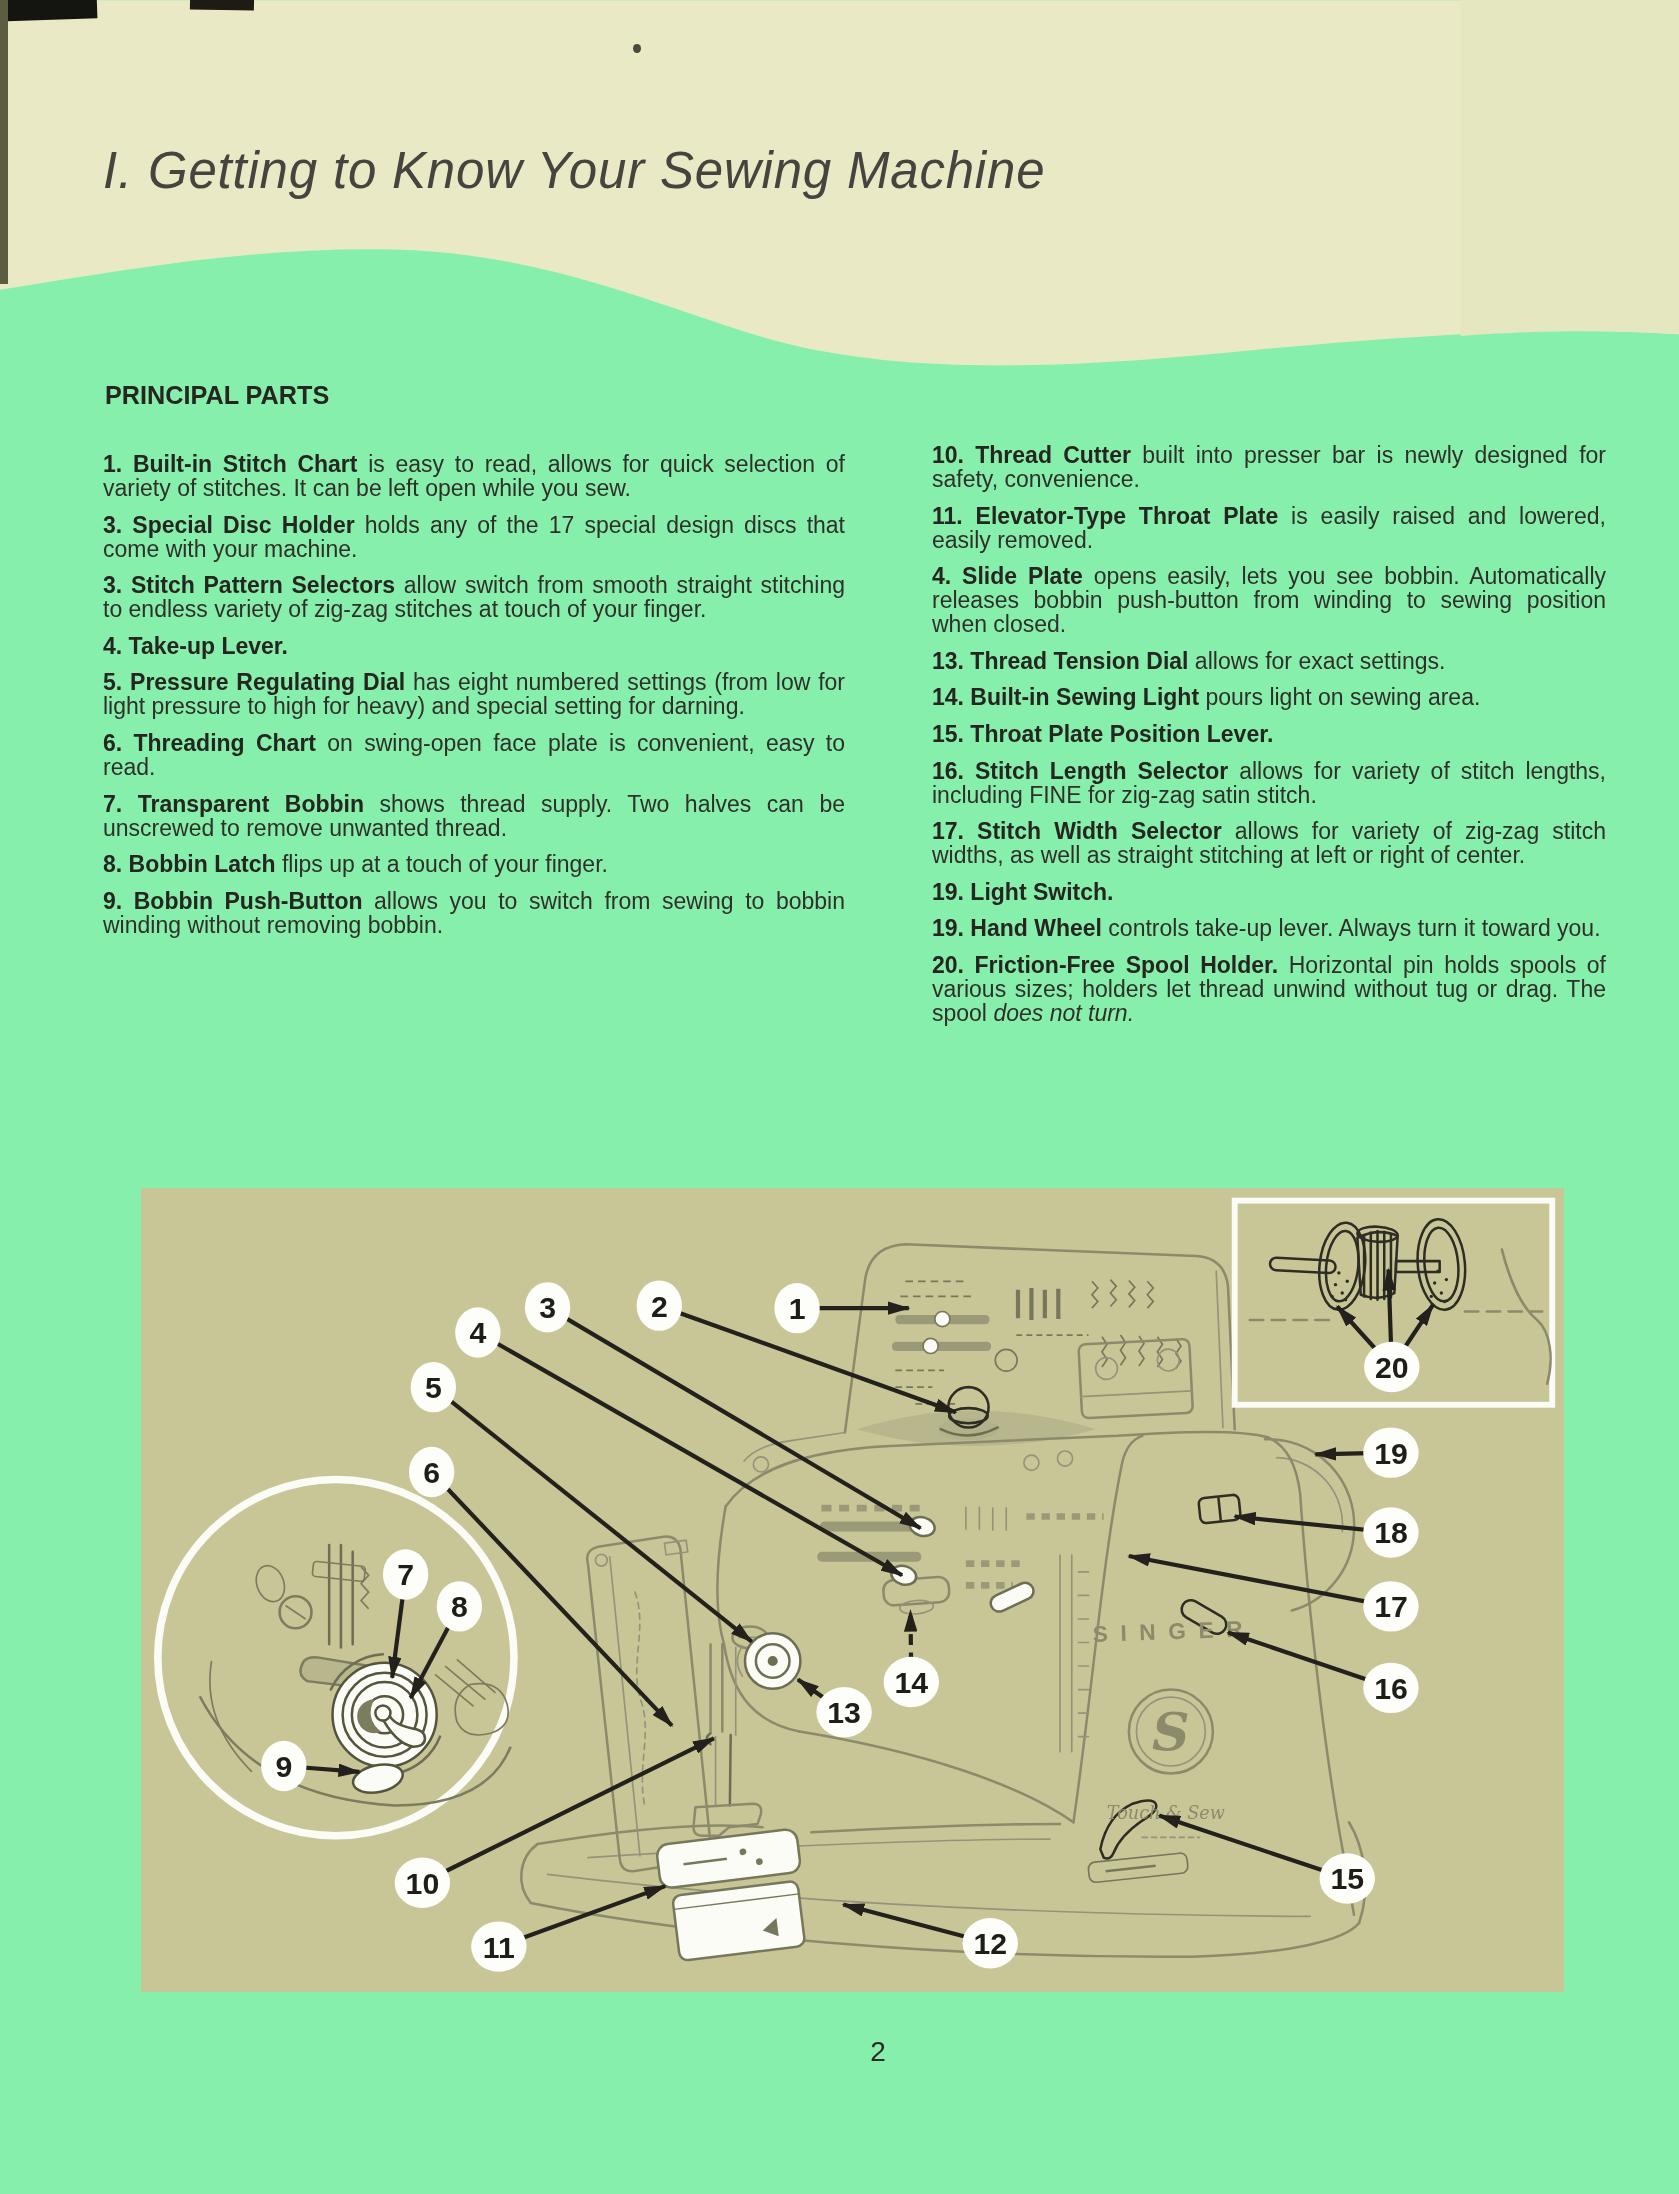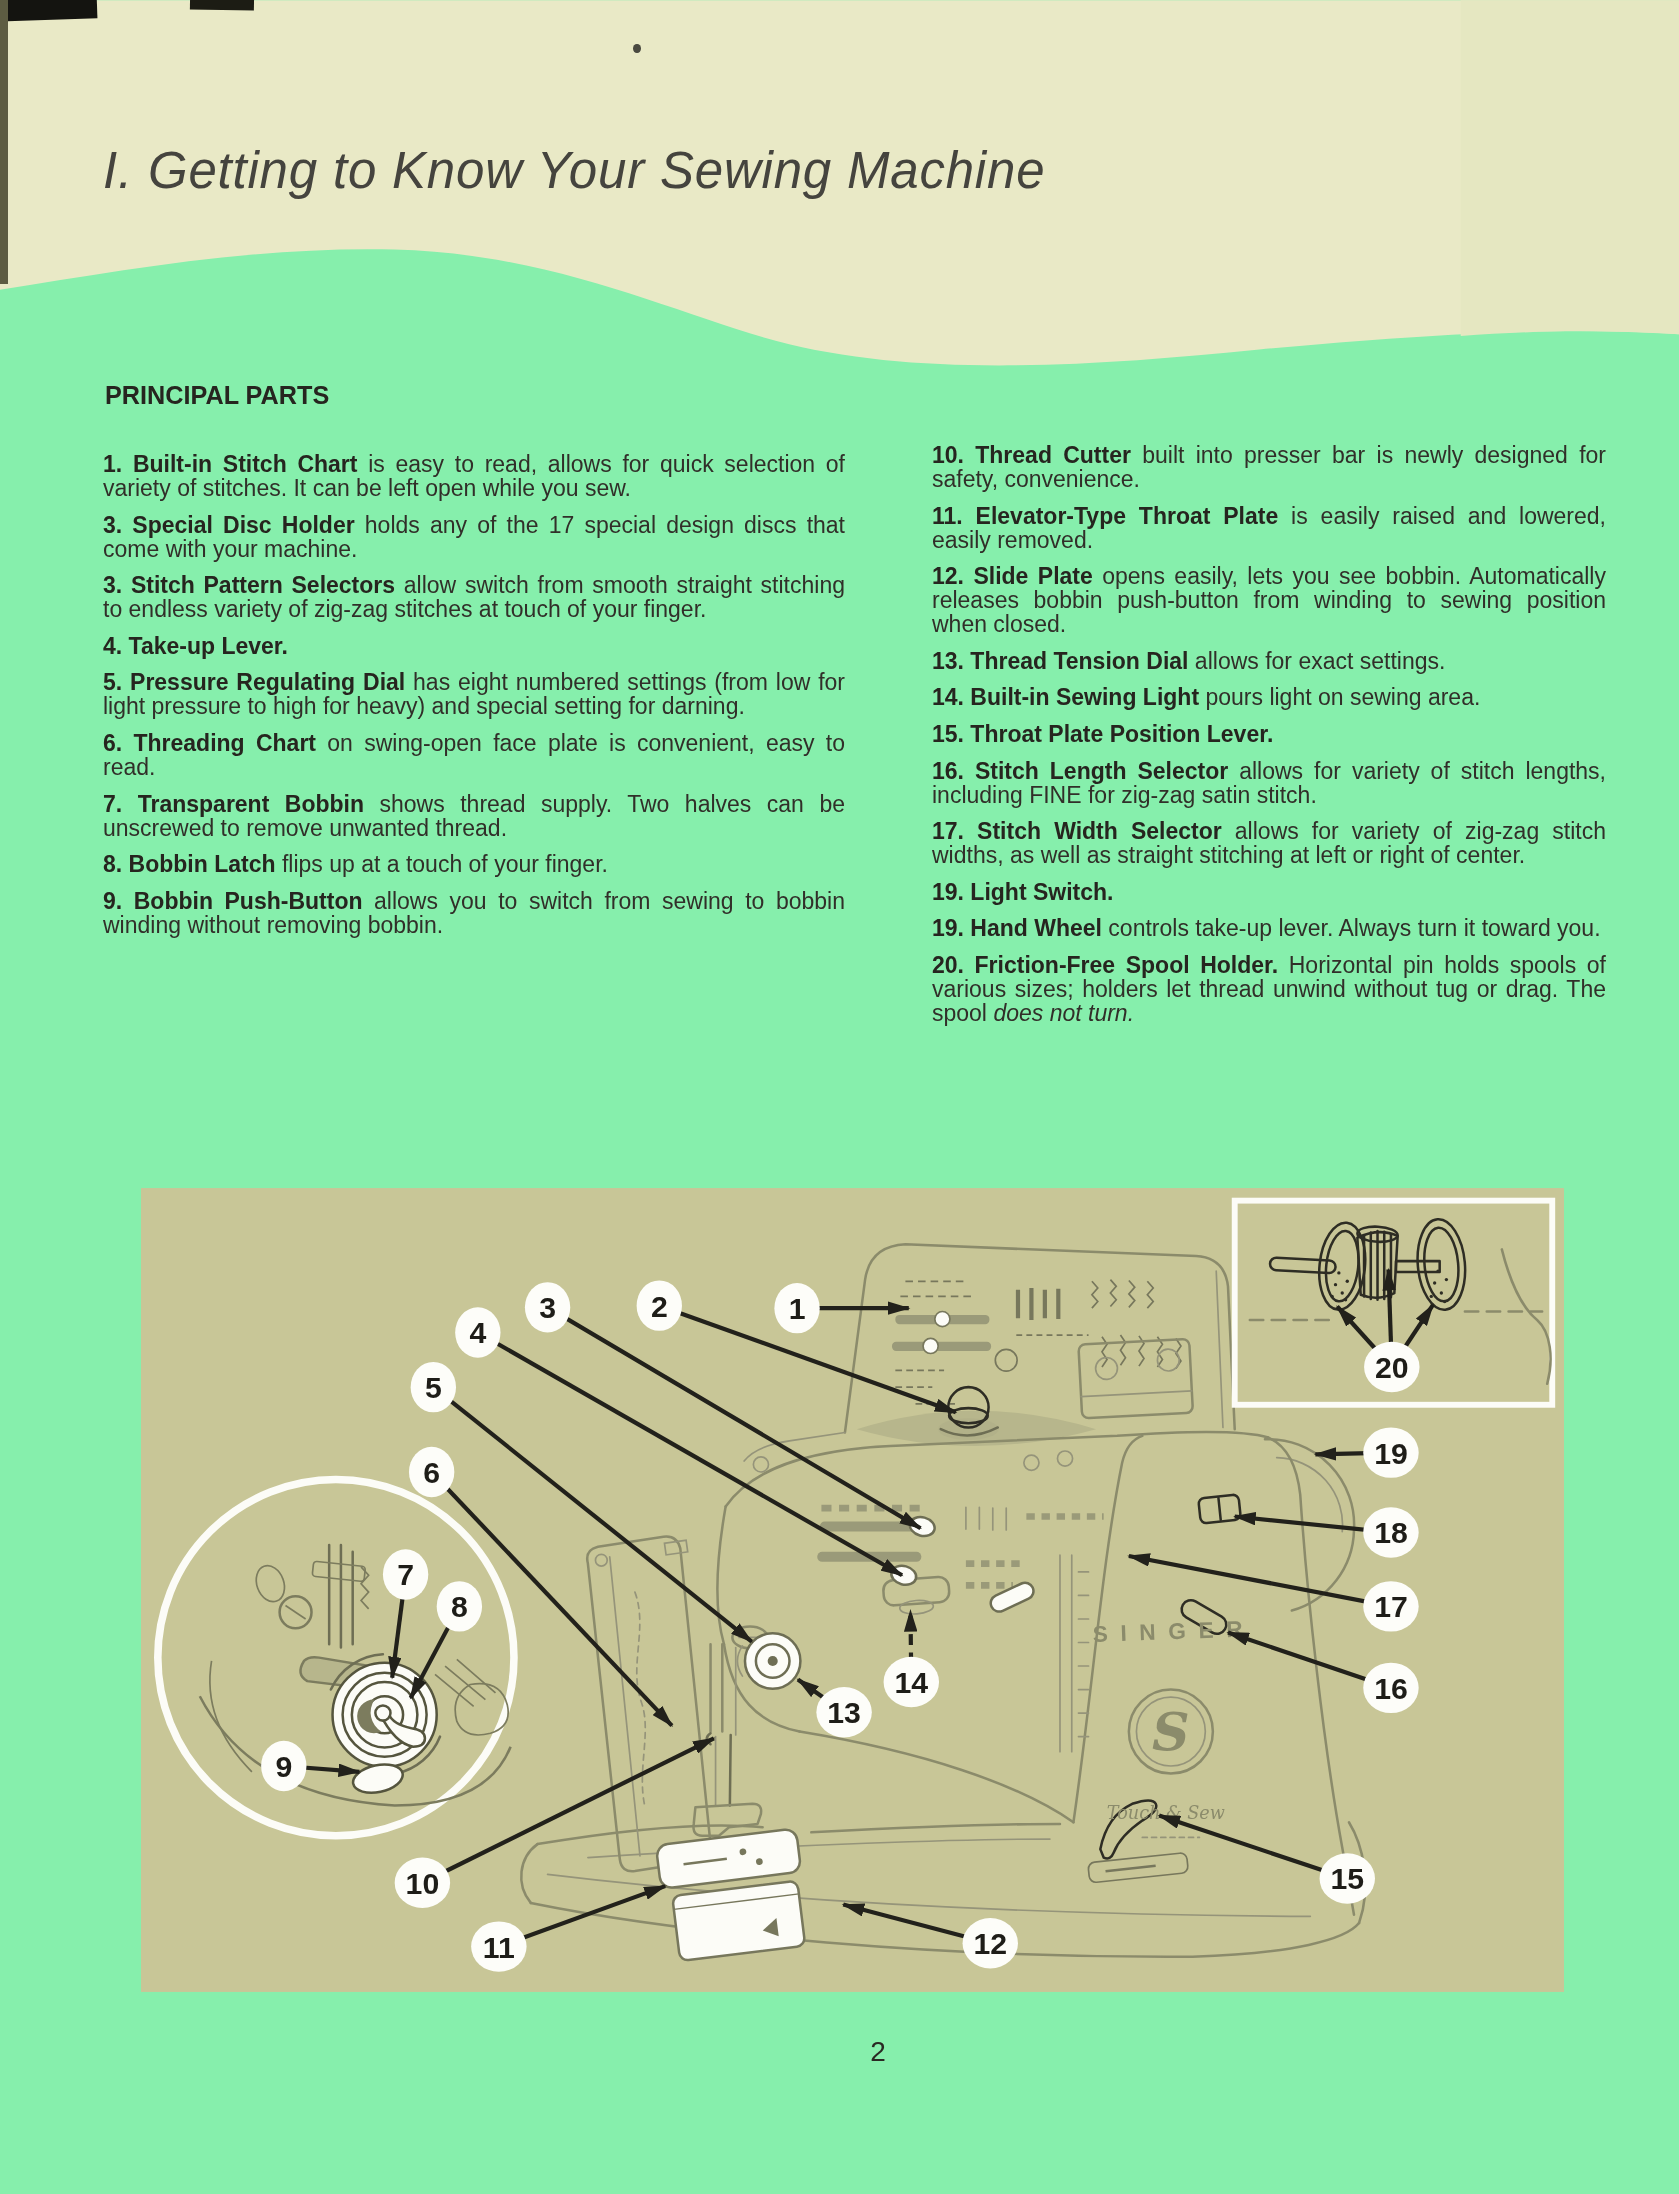--- a/index.html
+++ b/index.html
@@ -71,21 +71,21 @@
       <p class="part"><b>4. Take-up Lever.</b></p>
       <p class="part"><b>5. Pressure Regulating Dial</b> has eight numbered settings (from low for light pressure to high for heavy) and special setting for darning.</p>
       <p class="part"><b>6. Threading Chart</b> on swing-open face plate is convenient, easy to read.</p>
       <p class="part"><b>7. Transparent Bobbin</b> shows thread supply. Two halves can be unscrewed to remove unwanted thread.</p>
       <p class="part"><b>8. Bobbin Latch</b> flips up at a touch of your finger.</p>
       <p class="part"><b>9. Bobbin Push-Button</b> allows you to switch from sewing to bobbin winding without removing bobbin.</p>
     </div>
   <div class="col col-right" id="col-right">
       <p class="part"><b>10. Thread Cutter</b> built into presser bar is newly designed for safety, convenience.</p>
       <p class="part"><b>11. Elevator-Type Throat Plate</b> is easily raised and lowered, easily removed.</p>
-      <p class="part"><b>12. Slide Plate</b> opens easily, lets you see bobbin. Automatically releases bobbin push-button from winding to sewing position when closed.</p>
+      <p class="part"><b>4. Slide Plate</b> opens easily, lets you see bobbin. Automatically releases bobbin push-button from winding to sewing position when closed.</p>
       <p class="part"><b>13. Thread Tension Dial</b> allows for exact settings.</p>
       <p class="part"><b>14. Built-in Sewing Light</b> pours light on sewing area.</p>
       <p class="part"><b>15. Throat Plate Position Lever.</b></p>
       <p class="part"><b>16. Stitch Length Selector</b> allows for variety of stitch lengths, including FINE for zig-zag satin stitch.</p>
       <p class="part"><b>17. Stitch Width Selector</b> allows for variety of zig-zag stitch widths, as well as straight stitching at left or right of center.</p>
       <p class="part"><b>19. Light Switch.</b></p>
       <p class="part"><b>19. Hand Wheel</b> controls take-up lever. Always turn it toward you.</p>
       <p class="part"><b>20. Friction-Free Spool Holder.</b> Horizontal pin holds spools of various sizes; holders let thread unwind without tug or drag. The spool <i>does not turn.</i></p>
     </div>
 

